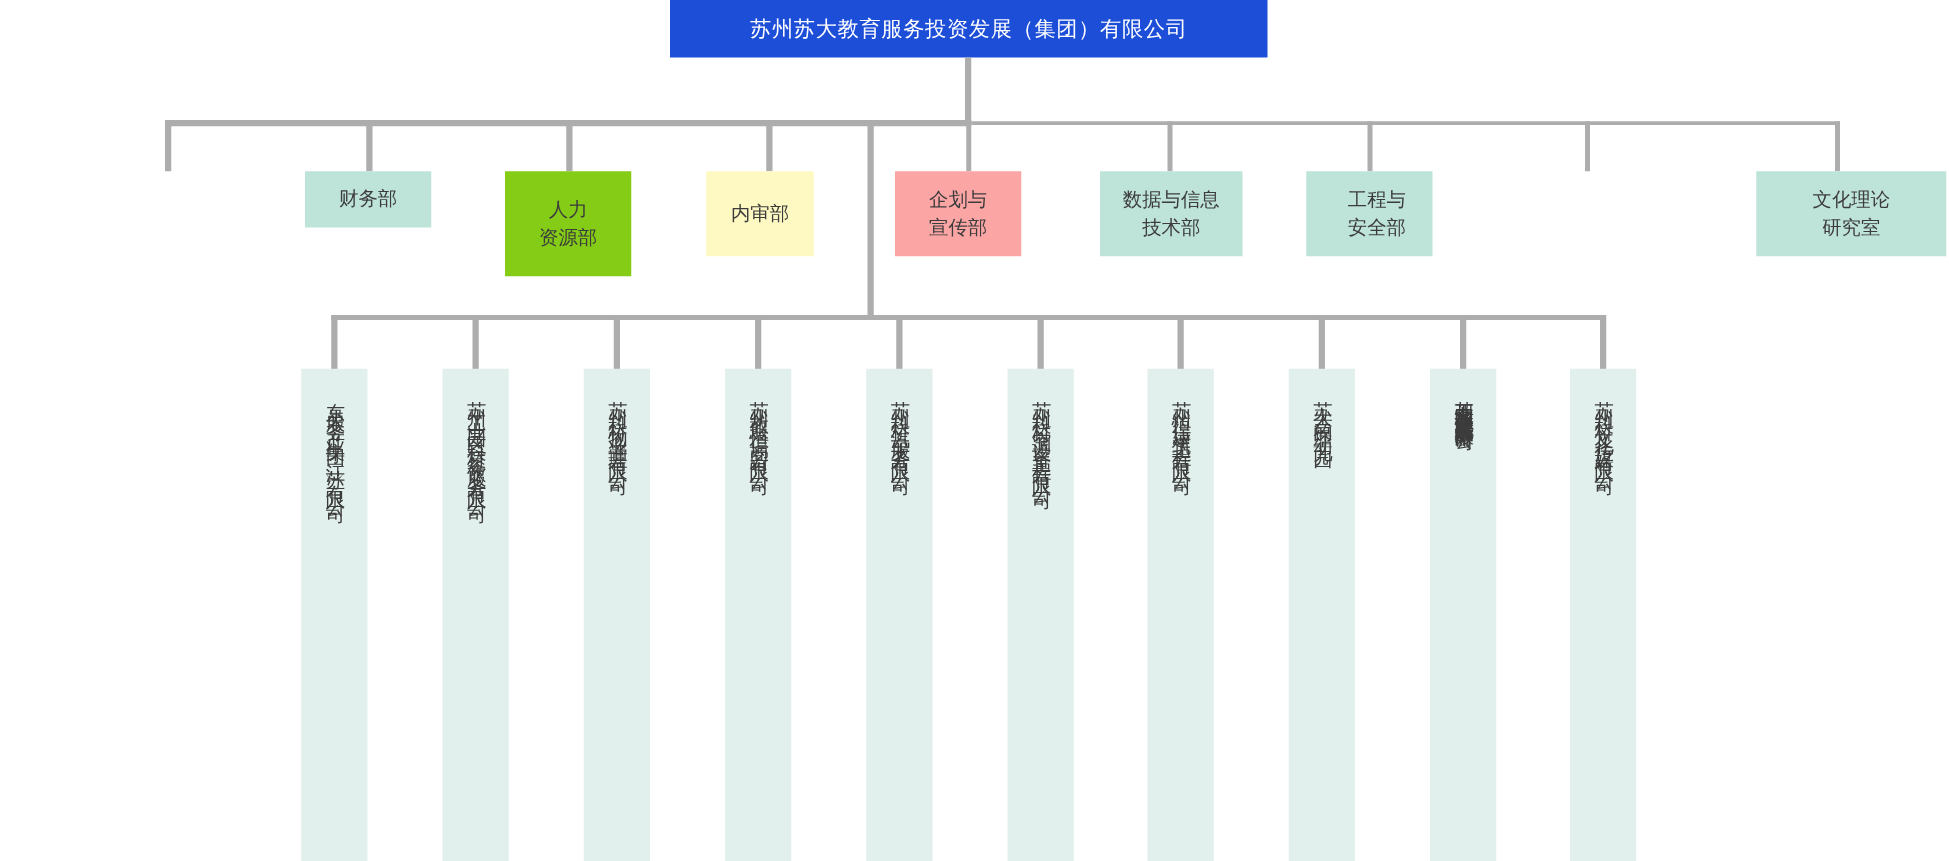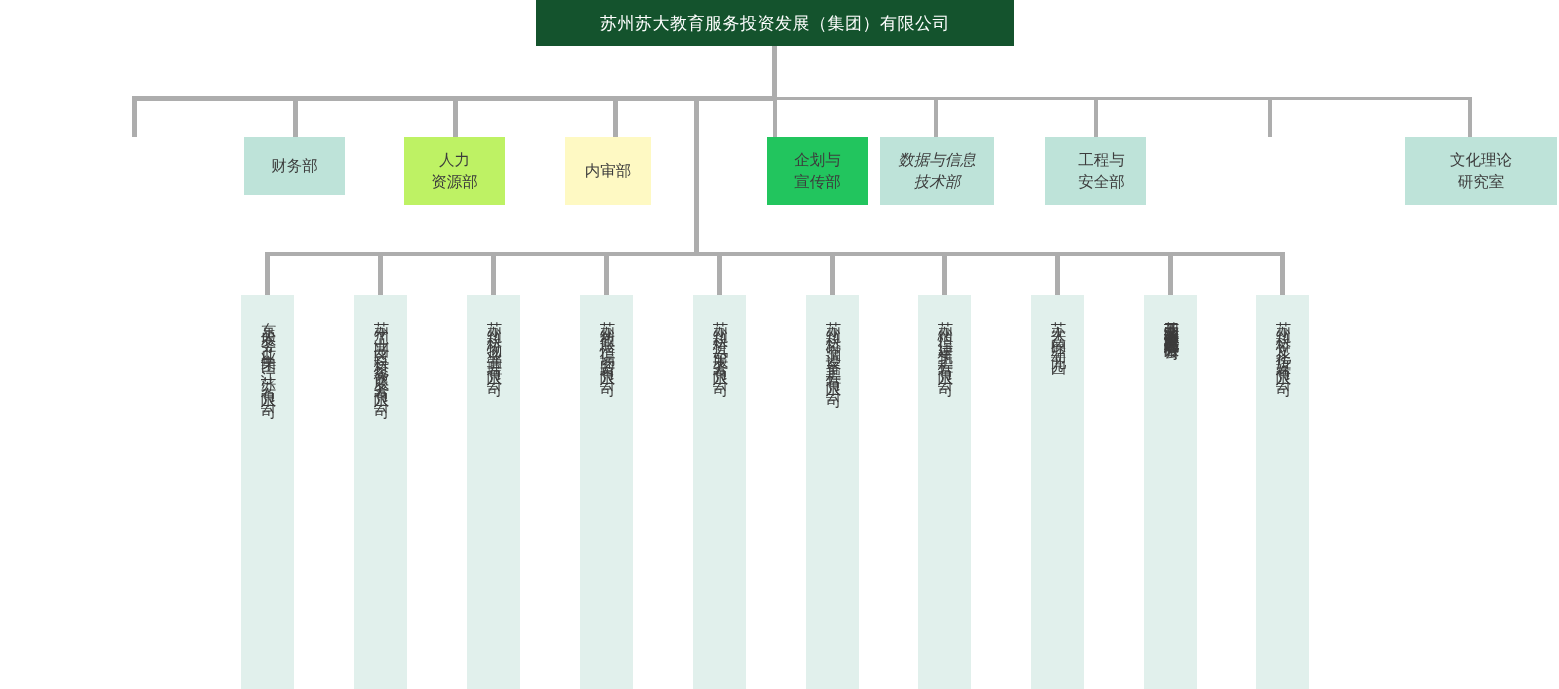--- a/index.html
+++ b/index.html
@@ -57,60 +57,60 @@
     color:#3c3c3c;
     white-space:nowrap;
   }
   .sub-box.narrowsp .vtext{letter-spacing:1.2px;}
 </style>
 </head>
 <body>
 
 <div id="chart">
 
-  <div class="root-box" style="left:536px;top:0px;width:478px;height:46px;background:#14532d;">
+  <div class="root-box" style="left:536px;top:0px;width:478px;height:46px;background:#1d4ed8;">
     <span>苏州苏大教育服务投资发展（集团）有限公司</span>
   </div>
 
   <div class="line" style="left:772px;top:46px;width:5px;height:52px;"></div>
 
   <div class="line" style="left:132px;top:96px;width:645px;height:5px;"></div>
 
   <div class="line" style="left:777px;top:97px;width:695px;height:3px;"></div>
 
   <div class="line" style="left:132px;top:96px;width:5px;height:41px;"></div>
   <div class="line" style="left:293px;top:96px;width:5px;height:41px;"></div>
   <div class="line" style="left:453px;top:96px;width:5px;height:41px;"></div>
   <div class="line" style="left:613px;top:96px;width:5px;height:41px;"></div>
   <div class="line" style="left:773px;top:96px;width:4px;height:41px;"></div>
   <div class="line" style="left:934px;top:97px;width:4px;height:40px;"></div>
   <div class="line" style="left:1094px;top:97px;width:4px;height:40px;"></div>
   <div class="line" style="left:1268px;top:97px;width:4px;height:40px;"></div>
   <div class="line" style="left:1468px;top:97px;width:4px;height:40px;"></div>
 
 
-  <div class="dept-box" style="left:244px;top:137px;width:101px;height:58px;background:#bee3d9;">
+  <div class="dept-box" style="left:244px;top:137px;width:101px;height:45px;background:#bee3d9;">
     <span class="ln">财务部</span>
   </div>
 
-  <div class="dept-box" style="left:404px;top:137px;width:101px;height:68px;background:#bef264;">
+  <div class="dept-box" style="left:404px;top:137px;width:101px;height:84px;background:#84cc16;">
     <span class="ln">人力</span>
     <span class="ln">资源部</span>
   </div>
 
   <div class="dept-box" style="left:565px;top:137px;width:86px;height:68px;background:#fef9c3;">
     <span class="ln">内审部</span>
   </div>
 
-  <div class="dept-box" style="left:767px;top:137px;width:101px;height:68px;background:#22c55e;">
+  <div class="dept-box" style="left:716px;top:137px;width:101px;height:68px;background:#fca5a5;">
     <span class="ln">企划与</span>
     <span class="ln">宣传部</span>
   </div>
 
-  <div class="dept-box" style="left:880px;top:137px;width:114px;height:68px;background:#bee3d9;font-style:italic;">
+  <div class="dept-box" style="left:880px;top:137px;width:114px;height:68px;background:#bee3d9;">
     <span class="ln">数据与信息</span>
     <span class="ln">技术部</span>
   </div>
 
   <div class="dept-box" style="left:1045px;top:137px;width:101px;height:68px;background:#bee3d9;padding-left:12px;">
     <span class="ln">工程与</span>
     <span class="ln">安全部</span>
   </div>
 
 

